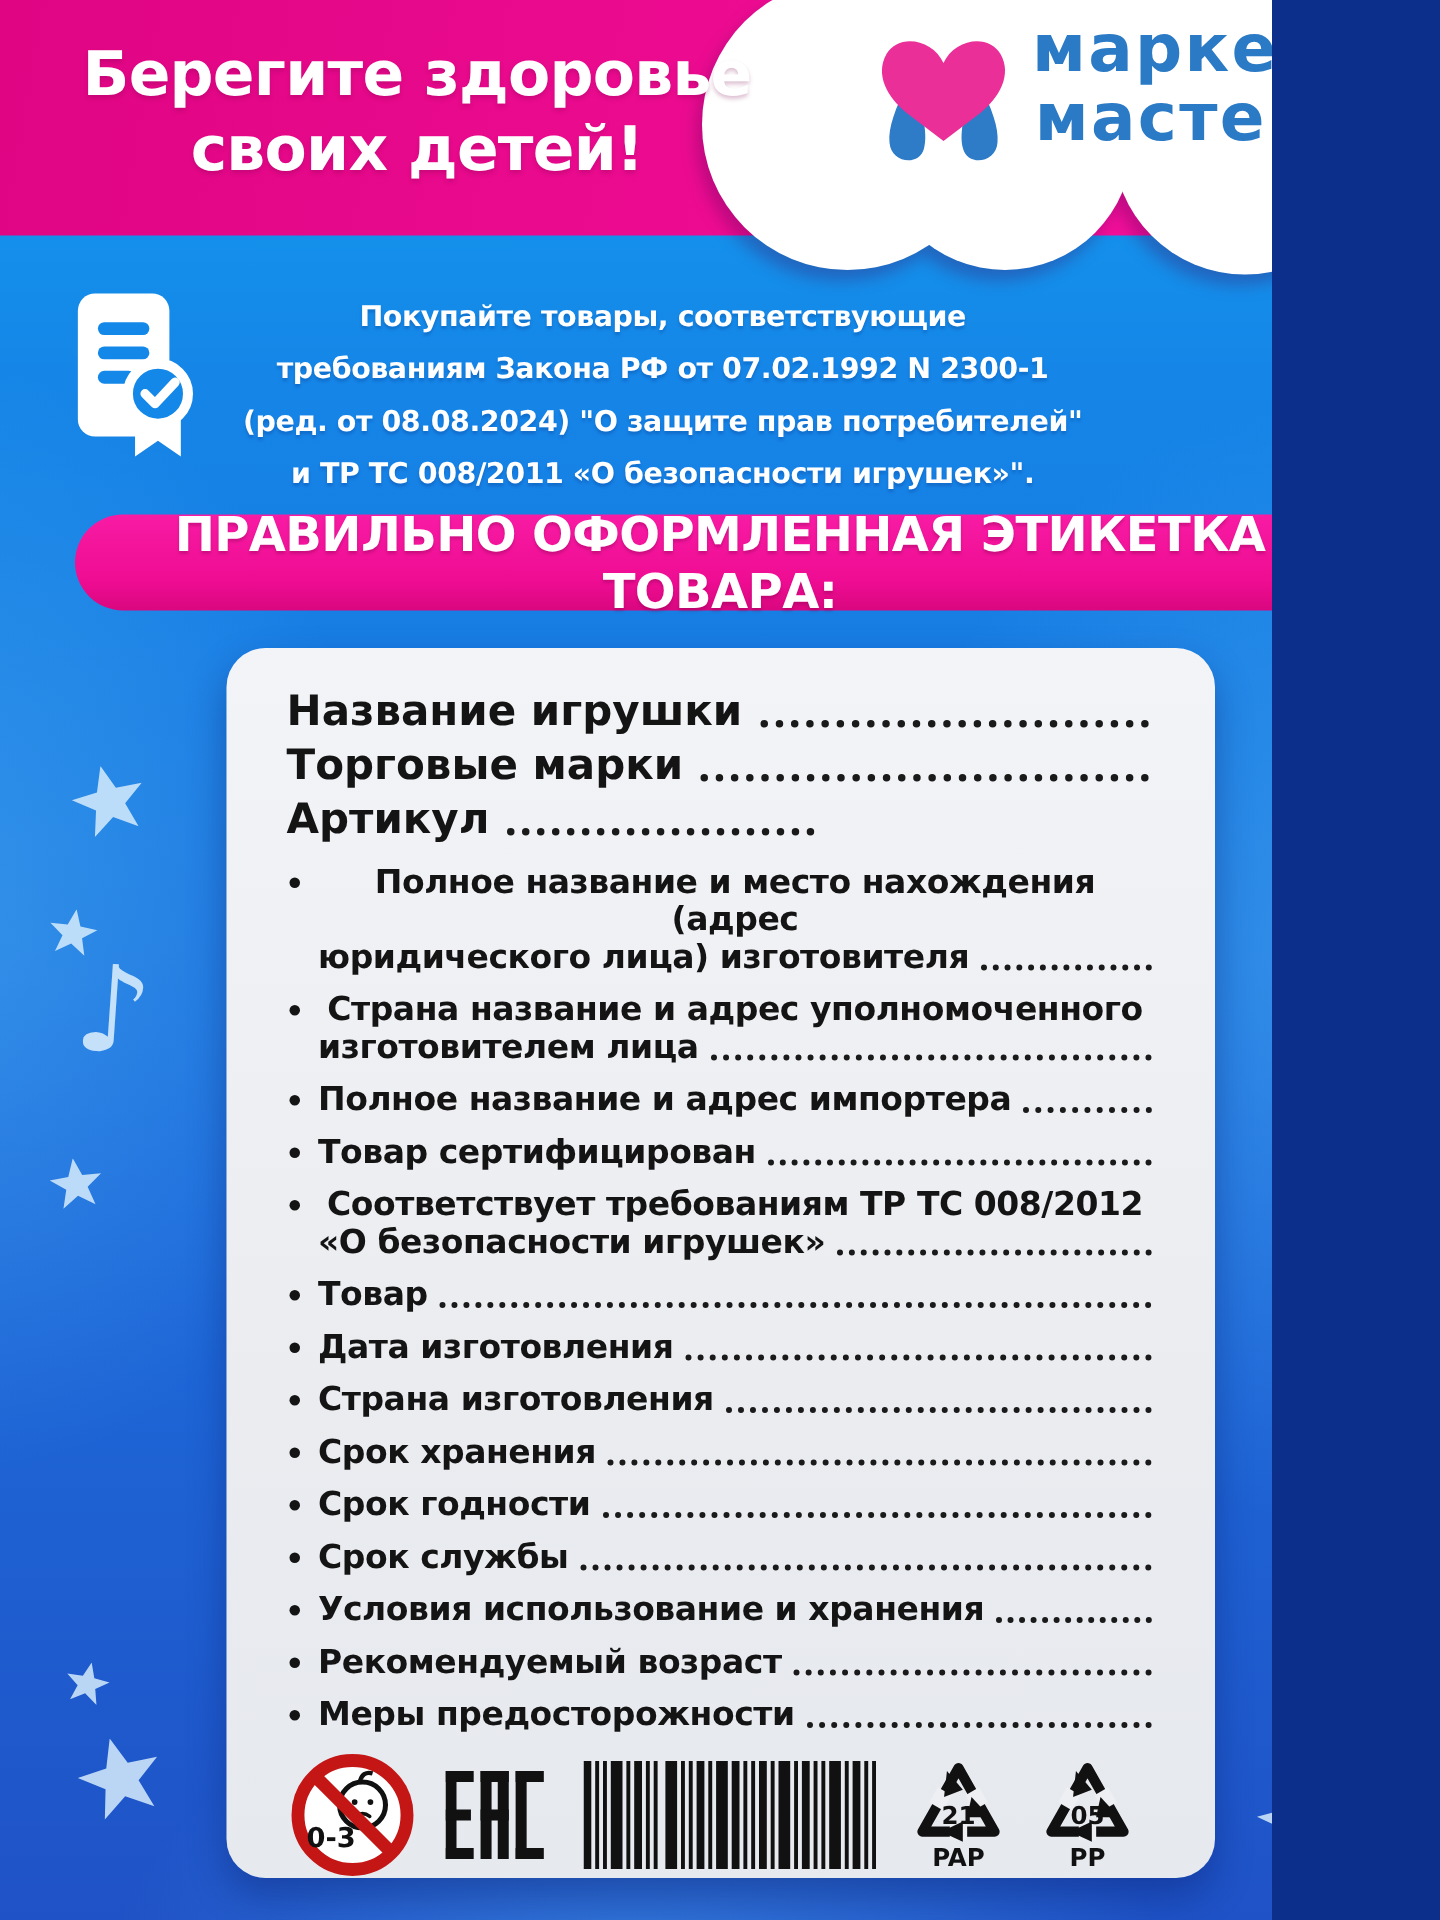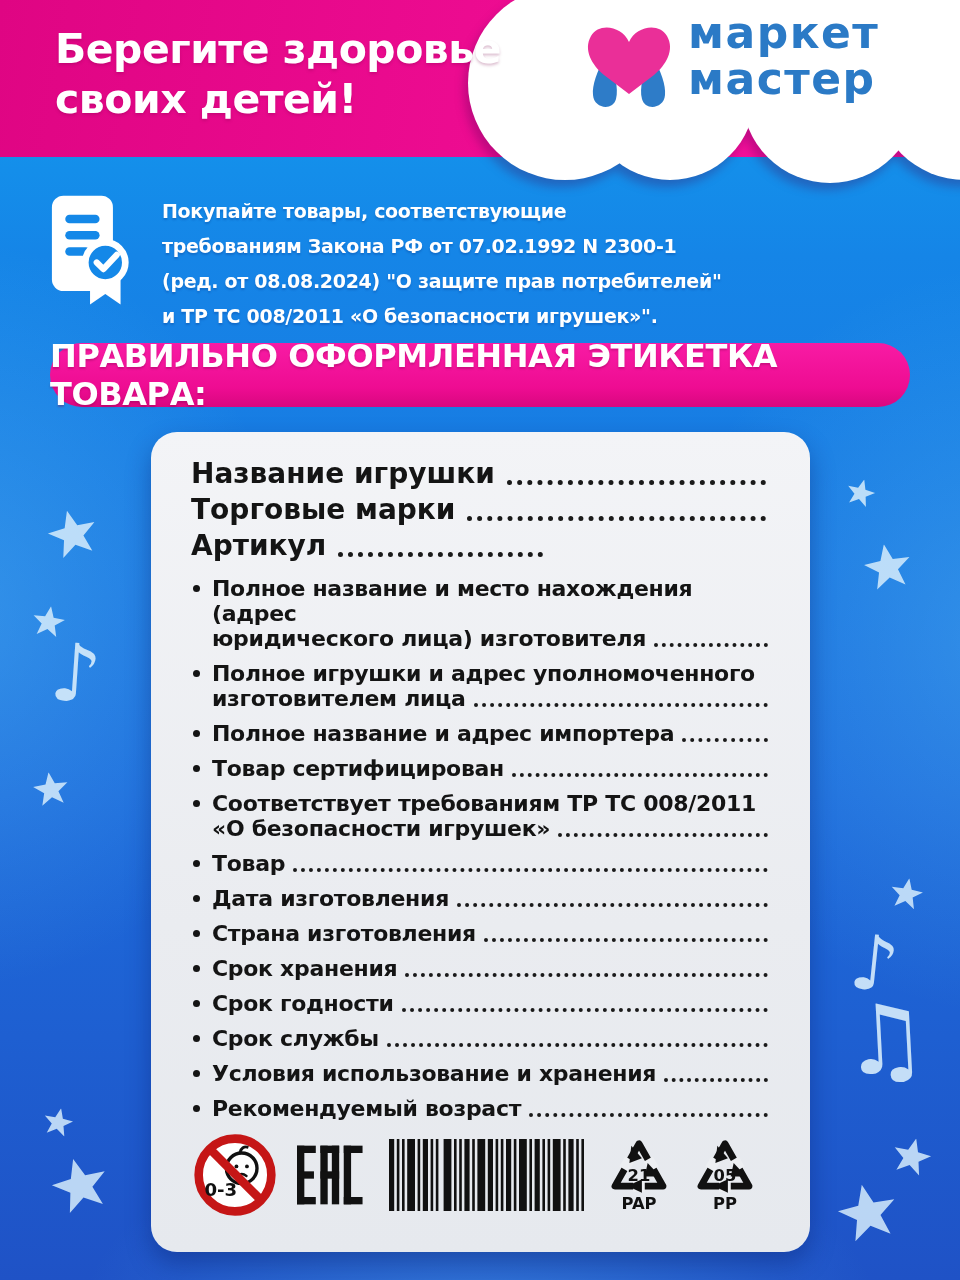--- a/index.html
+++ b/index.html
@@ -1,22 +1,22 @@
 <!DOCTYPE html>
 <html><head>
 <meta charset="utf-8">
 <style>
   html,body{margin:0;padding:0;background:#0b2f8a;}
-  .page{position:relative;width:960px;height:1280px;overflow:hidden;
+  .page{position:relative;width:848px;height:1280px;overflow:hidden;
     font-family:"DejaVu Sans","Liberation Sans",sans-serif;
     background:
       radial-gradient(60% 25% at 50% 104%, rgba(90,190,255,.35), rgba(90,190,255,0) 70%),
       radial-gradient(55% 45% at -5% 48%, rgba(110,215,255,.30), rgba(110,215,255,0) 65%),
       radial-gradient(55% 45% at 105% 50%, rgba(110,215,255,.28), rgba(110,215,255,0) 65%),
-      linear-gradient(to bottom,#12a0f0 0%,#1585e7 20%,#1d6cdc 62%,#1f52c6 100%);}
+      linear-gradient(to bottom,#12a0f0 0%,#1585e7 20%,#1d6cdc 62%,#1f52c6 100%); text-align: center;}
   
   .top-band{position:absolute;left:0;top:0;width:960px;height:157px;
     background:linear-gradient(100deg,#df0583 0%,#ee0c92 55%,#f711a0 100%);}
   .headline{position:absolute;left:55px;top:24px;z-index:3;color:#fff;
     font-size:41px;font-weight:700;line-height:50px;letter-spacing:-0.5px;
     text-shadow:0 2px 3px rgba(120,0,70,.25);}
   
   .cloud{position:absolute;left:0;top:0;width:960px;height:210px;z-index:2;
     filter:drop-shadow(-4px 7px 5px rgba(70,0,80,.28));}
   .cloud div{position:absolute;background:#fff;border-radius:50%;}
@@ -147,21 +147,21 @@
       <div class="b2-row">
         <span class="b2-text">юридического лица) изготовителя</span>
         <span class="dots"></span>
       </div>
     </div>
   </div>
 
   <div class="bullet">
     <span class="mark"></span>
     <div class="b-body">
-      <div class="b1">Полное игрушки и адрес уполномоченного</div>
+      <div class="b1">Страна название и адрес уполномоченного</div>
       <div class="b2-row">
         <span class="b2-text">изготовителем лица</span>
         <span class="dots"></span>
       </div>
     </div>
   </div>
 
   <div class="bullet">
     <span class="mark"></span>
     <div class="b-body">
@@ -180,21 +180,21 @@
       <div class="b2-row">
         <span class="b2-text">Товар сертифицирован</span>
         <span class="dots"></span>
       </div>
     </div>
   </div>
 
   <div class="bullet">
     <span class="mark"></span>
     <div class="b-body">
-      <div class="b1">Соответствует требованиям ТР ТС 008/2011</div>
+      <div class="b1">Соответствует требованиям ТР ТС 008/2012</div>
       <div class="b2-row">
         <span class="b2-text">«О безопасности игрушек»</span>
         <span class="dots"></span>
       </div>
     </div>
   </div>
 
   <div class="bullet">
     <span class="mark"></span>
     <div class="b-body">
@@ -276,20 +276,30 @@
     <span class="mark"></span>
     <div class="b-body">
 
       <div class="b2-row">
         <span class="b2-text">Рекомендуемый возраст</span>
         <span class="dots"></span>
       </div>
     </div>
   </div>
 
+  <div class="bullet">
+    <span class="mark"></span>
+    <div class="b-body">
+
+      <div class="b2-row">
+        <span class="b2-text">Меры предосторожности</span>
+        <span class="dots"></span>
+      </div>
+    </div>
+  </div>
 </div>
 
     <div class="marks-row">
       <svg class="m-gap1" width="88" height="88" viewBox="0 0 92 92">
         <circle cx="46" cy="46" r="38" fill="#fff" stroke="#c51616" stroke-width="9"></circle>
         <circle cx="53" cy="39" r="16" fill="#fff" stroke="#111" stroke-width="3.5"></circle>
         <path d="M51 23 q2 -8 9 -6" fill="none" stroke="#111" stroke-width="3"></path>
         <circle cx="47.5" cy="37" r="2" fill="#111"></circle>
         <circle cx="58.5" cy="37" r="2" fill="#111"></circle>
         <path d="M48 47 q5 -4 10 0" fill="none" stroke="#111" stroke-width="2.5" stroke-linecap="round"></path>

